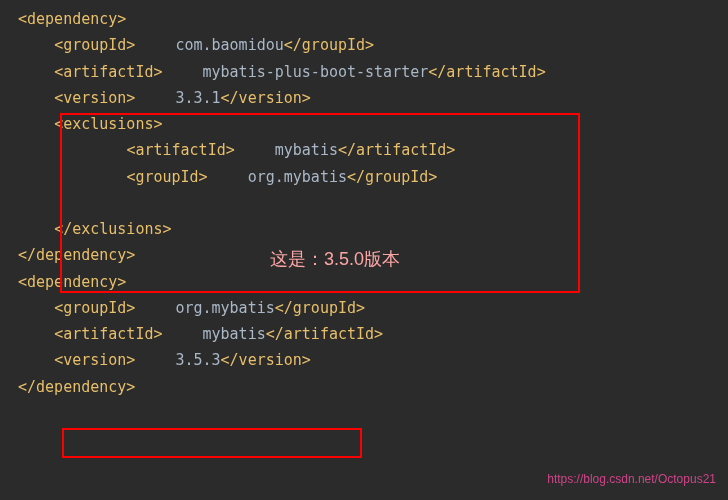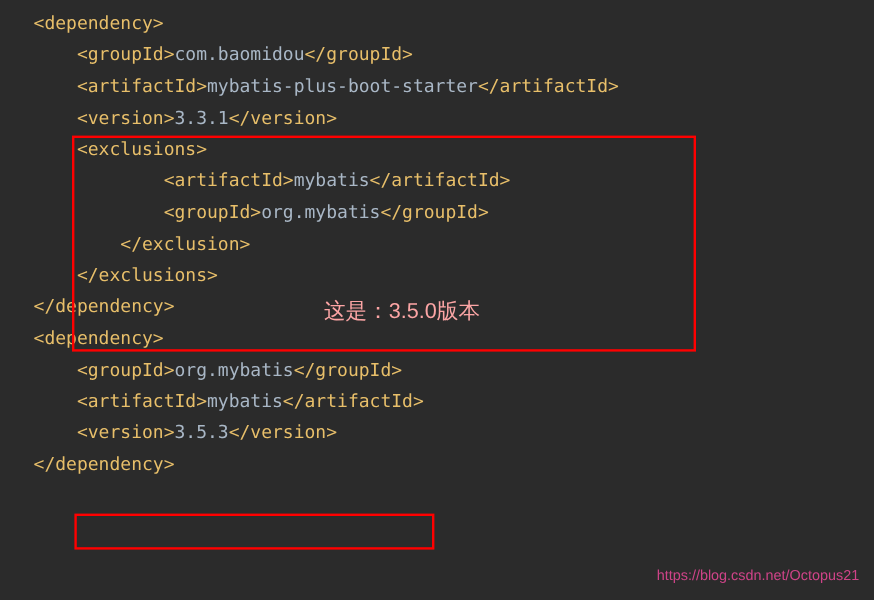--- a/index.html
+++ b/index.html
@@ -8,30 +8,30 @@
     font-family: "Consolas", "Monaco", monospace;
     font-size: 15px;
     line-height: 1.75;
     color: #a9b7c6;
     width: 728px;
     height: 500px;
     position: relative;
     overflow: hidden;
   }
   .code-container {
-    padding: 6px 0 0 18px;
+    padding: 6px 0 0 8px;
     position: relative;
   }
   .line {
     white-space: pre;
     height: 26.25px;
     padding-left: 10px;
   }
   .tag { color: #e8bf6a; }
-  .text { color: #a9b7c6; }
+  .text { color: #a9b7c6; margin-left: 40px; }
   .indent-guide {
     color: #555;
     position: relative;
   }
   .red-box {
     position: absolute;
     border: 2px solid #ff0000;
     pointer-events: none;
   }
   .box1 {
@@ -70,21 +70,21 @@
 <body>
 
 <div class="code-container" id="code-block">
     <div class="line"><span class="tag">&lt;dependency&gt;</span></div>
     <div class="line"><span class="indent-guide">    </span><span class="tag">&lt;groupId&gt;</span><span class="text">com.baomidou</span><span class="tag">&lt;/groupId&gt;</span></div>
     <div class="line"><span class="indent-guide">    </span><span class="tag">&lt;artifactId&gt;</span><span class="text">mybatis-plus-boot-starter</span><span class="tag">&lt;/artifactId&gt;</span></div>
     <div class="line"><span class="indent-guide">    </span><span class="tag">&lt;version&gt;</span><span class="text">3.3.1</span><span class="tag">&lt;/version&gt;</span></div>
     <div class="line"><span class="indent-guide">    </span><span class="tag">&lt;exclusions&gt;</span></div>
     <div class="line"><span class="indent-guide">    </span><span class="indent-guide">    </span><span class="indent-guide">    </span><span class="tag">&lt;artifactId&gt;</span><span class="text">mybatis</span><span class="tag">&lt;/artifactId&gt;</span></div>
     <div class="line"><span class="indent-guide">    </span><span class="indent-guide">    </span><span class="indent-guide">    </span><span class="tag">&lt;groupId&gt;</span><span class="text">org.mybatis</span><span class="tag">&lt;/groupId&gt;</span></div>
-    <div class="line"><span class="indent-guide">    </span><span class="indent-guide">    </span><span class="tag">&lt;/exclusion&gt;</span></div>
+    <div class="line"><span class="indent-guide">    </span><span class="indent-guide">    </span></div>
     <div class="line"><span class="indent-guide">    </span><span class="tag">&lt;/exclusions&gt;</span></div>
     <div class="line"><span class="tag">&lt;/dependency&gt;</span></div>
     <div class="line"><span class="tag">&lt;dependency&gt;</span></div>
     <div class="line"><span class="indent-guide">    </span><span class="tag">&lt;groupId&gt;</span><span class="text">org.mybatis</span><span class="tag">&lt;/groupId&gt;</span></div>
     <div class="line"><span class="indent-guide">    </span><span class="tag">&lt;artifactId&gt;</span><span class="text">mybatis</span><span class="tag">&lt;/artifactId&gt;</span></div>
     <div class="line"><span class="indent-guide">    </span><span class="tag">&lt;version&gt;</span><span class="text">3.5.3</span><span class="tag">&lt;/version&gt;</span></div>
     <div class="line"><span class="tag">&lt;/dependency&gt;</span></div>
   </div>
 
 <div class="red-box box1"></div>

